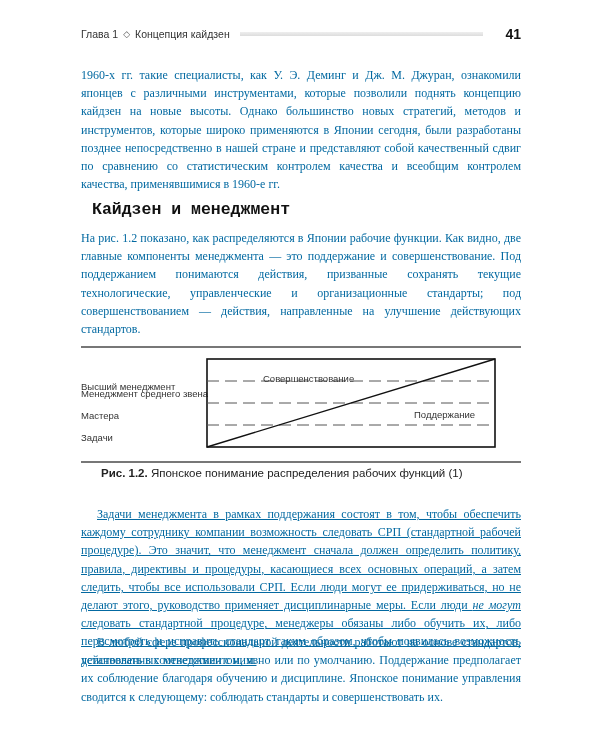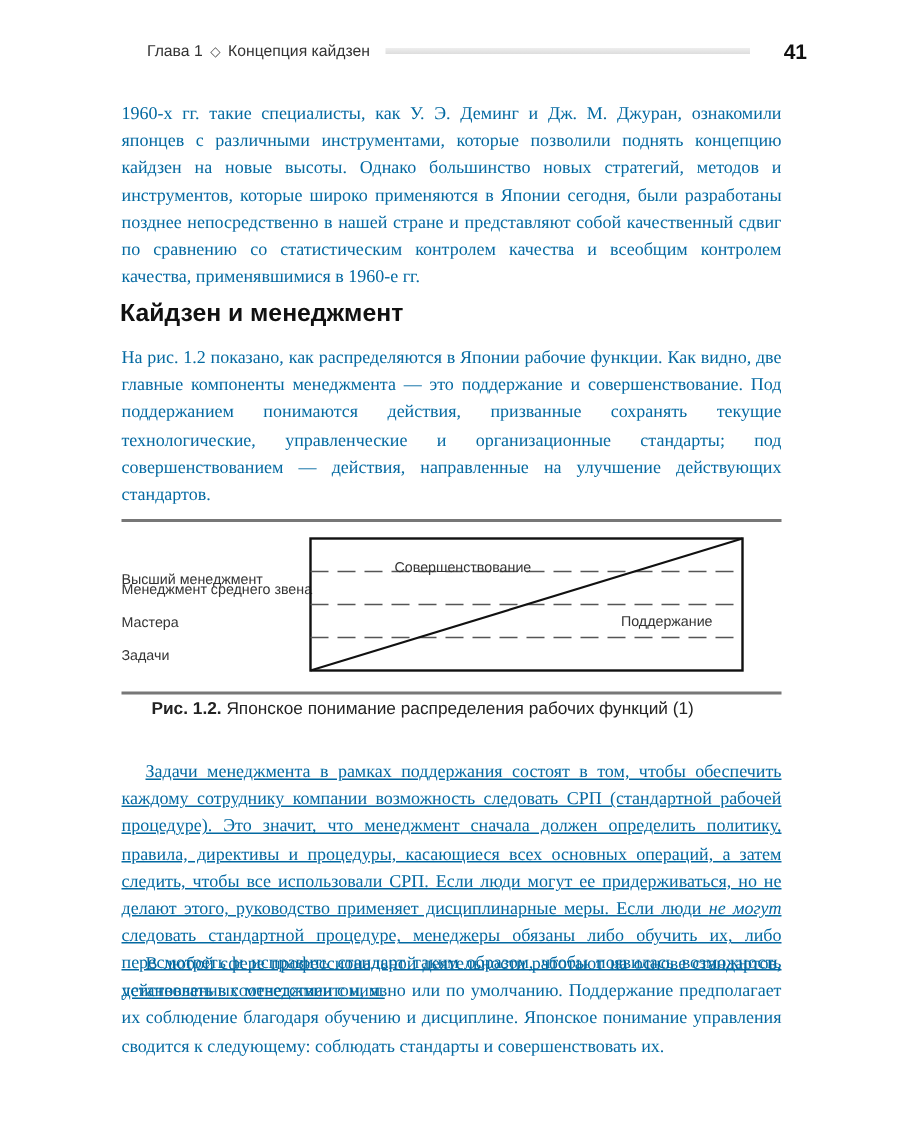--- a/index.html
+++ b/index.html
@@ -1,25 +1,25 @@
 <!DOCTYPE html>
 <html><head>
 <meta charset="utf-8">
 <style>
   html, body { margin: 0; padding: 0; background: #ffffff; }
   body { width: 600px; height: 750px; position: relative; overflow: hidden; color: #1a1a1a; }
-  .header { position: absolute; left: 98px; top: 26px; width: 440px; height: 16px; font-family: "Liberation Sans", sans-serif; font-size: 10.5px; color: #333; display: flex; align-items: center; }
+  .header { position: absolute; left: 81px; top: 26px; width: 440px; height: 16px; font-family: "Liberation Sans", sans-serif; font-size: 10.5px; color: #333; display: flex; align-items: center; }
   .header .chapter { white-space: nowrap; }
   .header .diamond { margin: 0 5px; font-size: 9px; color: #555; }
   .header .rule { flex: 1; height: 4px; margin: 0 22px 0 10px; background: linear-gradient(#eee, #ddd); }
   .header .pagenum { font-weight: bold; font-size: 14px; color: #111; }
   .body-text { position: absolute; left: 81px; width: 440px; font-family: "Liberation Serif", serif; font-size: 12px; line-height: 18.2px; text-align: justify; color: #0369a1; }
   .body-text p { margin: 0; }
   .indent { text-indent: 16px; }
-  .heading { position: absolute; left: 80px; top: 200px; font-family: Liberation Sans, sans-serif; font-weight: bold; font-size: 16.5px; color: #111; }
+  .heading { position: absolute; left: 92px; top: 200px; font-family: Liberation Mono, monospace; font-weight: bold; font-size: 16.5px; color: #111; }
   .fig-rule { position: absolute; left: 81px; width: 440px; height: 1.5px; background: #777; }
   .diagram { position: absolute; left: 81px; top: 355px; width: 440px; height: 96px; }
   .row-label { position: absolute; left: 0; font-family: "Liberation Sans", sans-serif; font-size: 9.5px; color: #333; white-space: nowrap; }
   .diagram svg { position: absolute; left: 125px; top: 3px; }
   .area-label { position: absolute; font-family: "Liberation Sans", sans-serif; font-size: 9.5px; color: #333; white-space: nowrap; }
   .caption { position: absolute; left: 81px; top: 467px; font-family: "Liberation Sans", sans-serif; font-size: 11.5px; color: #222; }
   .caption b { font-weight: bold; margin-left: 20px; }
   em { font-style: italic; }
 </style>
 </head>

